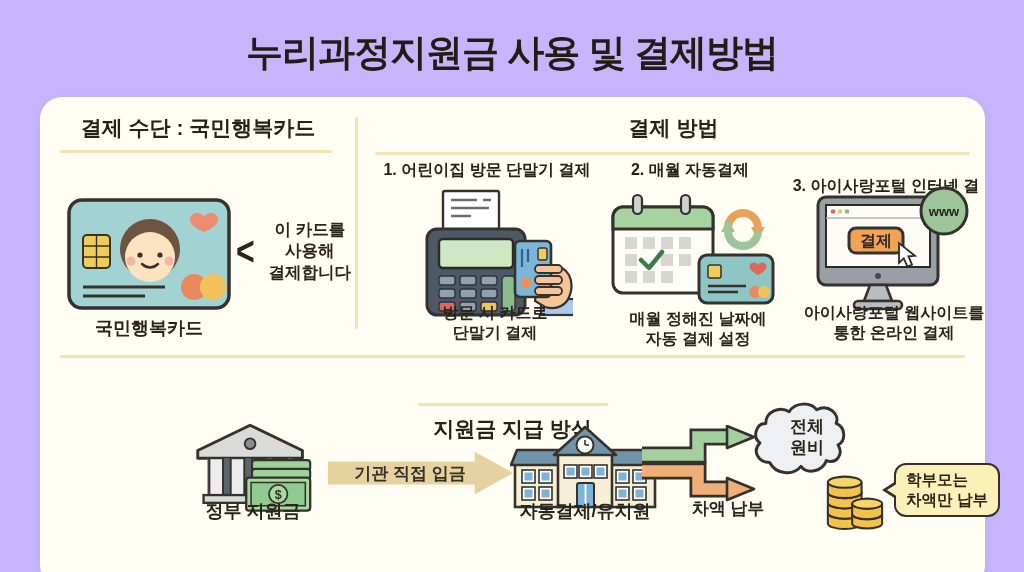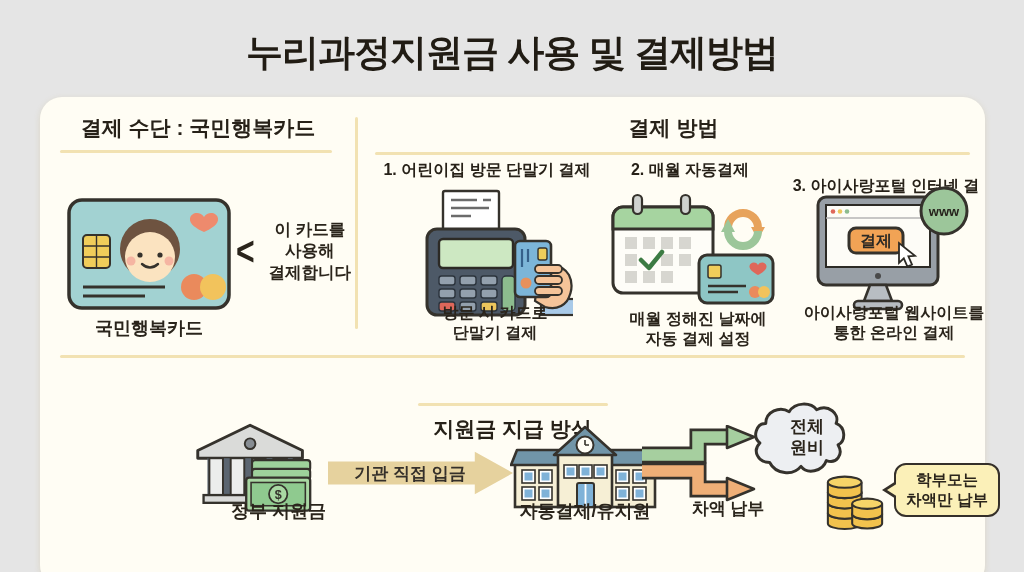--- a/index.html
+++ b/index.html
@@ -1,18 +1,18 @@
 <!DOCTYPE html>
 <html><head>
 <meta charset="utf-8">
 <style>
   * { margin:0; padding:0; box-sizing:border-box; }
   html,body { width:1024px; height:572px; }
   body { font-family:"Liberation Sans","DejaVu Sans",sans-serif; }
-  .stage { position:relative; width:1024px; height:572px; background:#e5e5e5; overflow:hidden; }
+  .stage { position:relative; width:1024px; height:572px; background:#c4b5fd; overflow:hidden; }
   .title { position:absolute; top:28px; left:0; width:1024px; text-align:center;
            font-size:37px; font-weight:800; color:#211c14; letter-spacing:-1px; }
   .panel { position:absolute; left:40px; top:97px; width:945px; height:490px;
            background:#fffdf4; border-radius:22px; box-shadow:0 2px 6px rgba(180,150,60,.18); }
   .hdr { position:absolute; font-weight:800; color:#272118; text-align:center; }
   .rule { position:absolute; background:#f2e2b2; height:2.5px; border-radius:2px; }
   .vrule { position:absolute; background:#f2e2b2; width:2.5px; border-radius:2px; }
   .ml { white-space:pre-line;margin-left:8px; }
   .cap { position:absolute; text-align:center; font-weight:700; color:#2a241b;
          font-size:16px; line-height:1.28; }
@@ -33,21 +33,21 @@
   
   .flow-arrow { position:absolute; left:288px; top:353px; width:186px; height:46px; }
   .flow-arrow .alabel { position:absolute; left:8px; top:0; width:148px; height:46px;
         display:flex; align-items:center; justify-content:center;
         font-size:17px; font-weight:800; color:#35302a; }
   .cloud-wrap { position:absolute; left:710px; top:301px; width:98px; height:86px; }
   .cloud-wrap .ctext { position:absolute; left:0; top:18px; width:98px; text-align:center;
         font-size:17px; font-weight:800; color:#2a241b; line-height:1.25; }
   .bubble { position:absolute; left:846px; top:366px; width:106px; min-height:54px;
         background:#fbf0b8; border:2.5px solid #35302a; border-radius:12px;
-        display:flex; align-items:center; justify-content:center; text-align:center;
+        display:flex; align-items:center; justify-content:center; 
         font-size:15.5px; font-weight:800; color:#2a241b; line-height:1.3; padding:5px 4px; }
   .bubble::before { content:""; position:absolute; left:-14px; top:50%; margin-top:-9px;
         border:9px solid transparent; border-left:0; border-right:14px solid #35302a; }
   .bubble::after { content:""; position:absolute; left:-9px; top:50%; margin-top:-7px;
         border:7px solid transparent; border-left:0; border-right:11px solid #fbf0b8; }
 </style>
 </head>
 <body>
 
 <div class="stage">
@@ -208,21 +208,21 @@
         <g transform="translate(58,44)">
           <rect x="6" y="0" width="60" height="11" rx="3" fill="#9ed29b" stroke="#35322c" stroke-width="2.2"></rect>
           <rect x="6" y="9" width="60" height="11" rx="3" fill="#9ed29b" stroke="#35322c" stroke-width="2.2"></rect>
           <rect x="0" y="18" width="66" height="34" rx="3" fill="#a9d8a3" stroke="#35322c" stroke-width="2.4"></rect>
           <rect x="5" y="23" width="56" height="24" fill="#8fca8f" stroke="#35322c" stroke-width="1.6"></rect>
           <circle cx="33" cy="35" r="9.5" fill="#a9d8a3" stroke="#35322c" stroke-width="1.8"></circle>
           <text x="33" y="40" text-anchor="middle" font-size="13" fill="#35322c">$</text>
         </g>
       </svg>
     </div>
-    <div class="lbl" style="left:140px; top:402px; width:146px;text-align:right;">정부 지원금</div>
+    <div class="lbl" style="left:140px; top:402px; width:146px;">정부 지원금</div>
 
     <div class="flow-arrow">
       <svg width="186" height="46" viewBox="0 0 185 56" preserveAspectRatio="none">
         <polygon points="0,14 146,14 146,2 184,28 146,54 146,42 0,42" fill="#e6d29e"></polygon>
       </svg>
       <div class="alabel">기관 직접 입금</div>
     </div>
 
     <div class="illu" style="left:470px; top:318px;">
       <svg width="150" height="106" viewBox="0 0 150 106">

